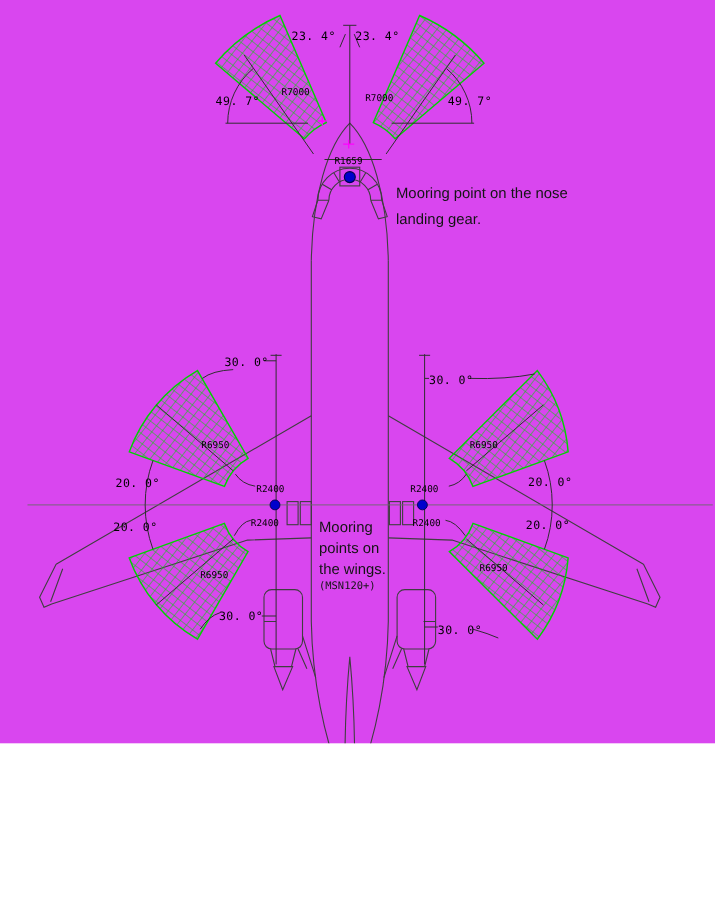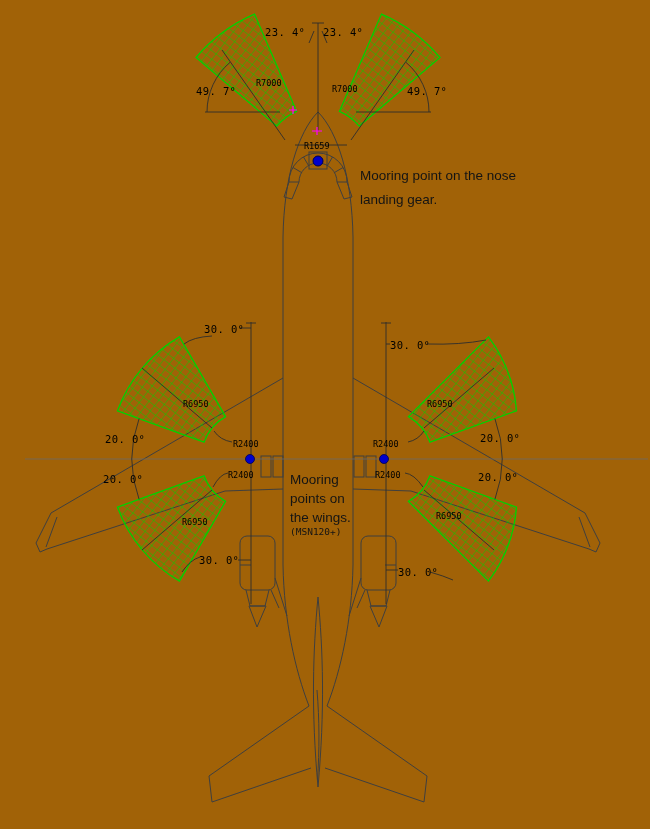--- a/index.html
+++ b/index.html
@@ -1,16 +1,16 @@
 <!DOCTYPE html>
 <html><head>
 <meta charset="utf-8">
 <style>
   html,body{margin:0;padding:0;background:#fff;}
-  .canvas{position:relative;width:650px;height:829px;background:#a16207;overflow:hidden;text-decoration:underline;}
+  .canvas{position:relative;width:650px;height:676px;background:#d946ef;overflow:hidden;text-decoration:underline;}
   svg{display:block;}
   .dim{font-family:"DejaVu Sans Mono",monospace;font-size:10.5px;fill:#000;letter-spacing:0.4px;}
   .rad{font-family:"DejaVu Sans Mono",monospace;font-size:8.5px;fill:#000;}
   .note{font-family:"Liberation Sans",sans-serif;font-size:13.5px;fill:#141414;}
   .note-small{font-family:"DejaVu Sans Mono",monospace;font-size:9.5px;fill:#141414;}
   .ac{stroke:#3f3f3f;stroke-width:1;fill:none;}
   .dl{stroke:#2e2e2e;stroke-width:0.9;fill:none;}
   .fan{stroke-width:1.3;}
 </style>
 </head>

